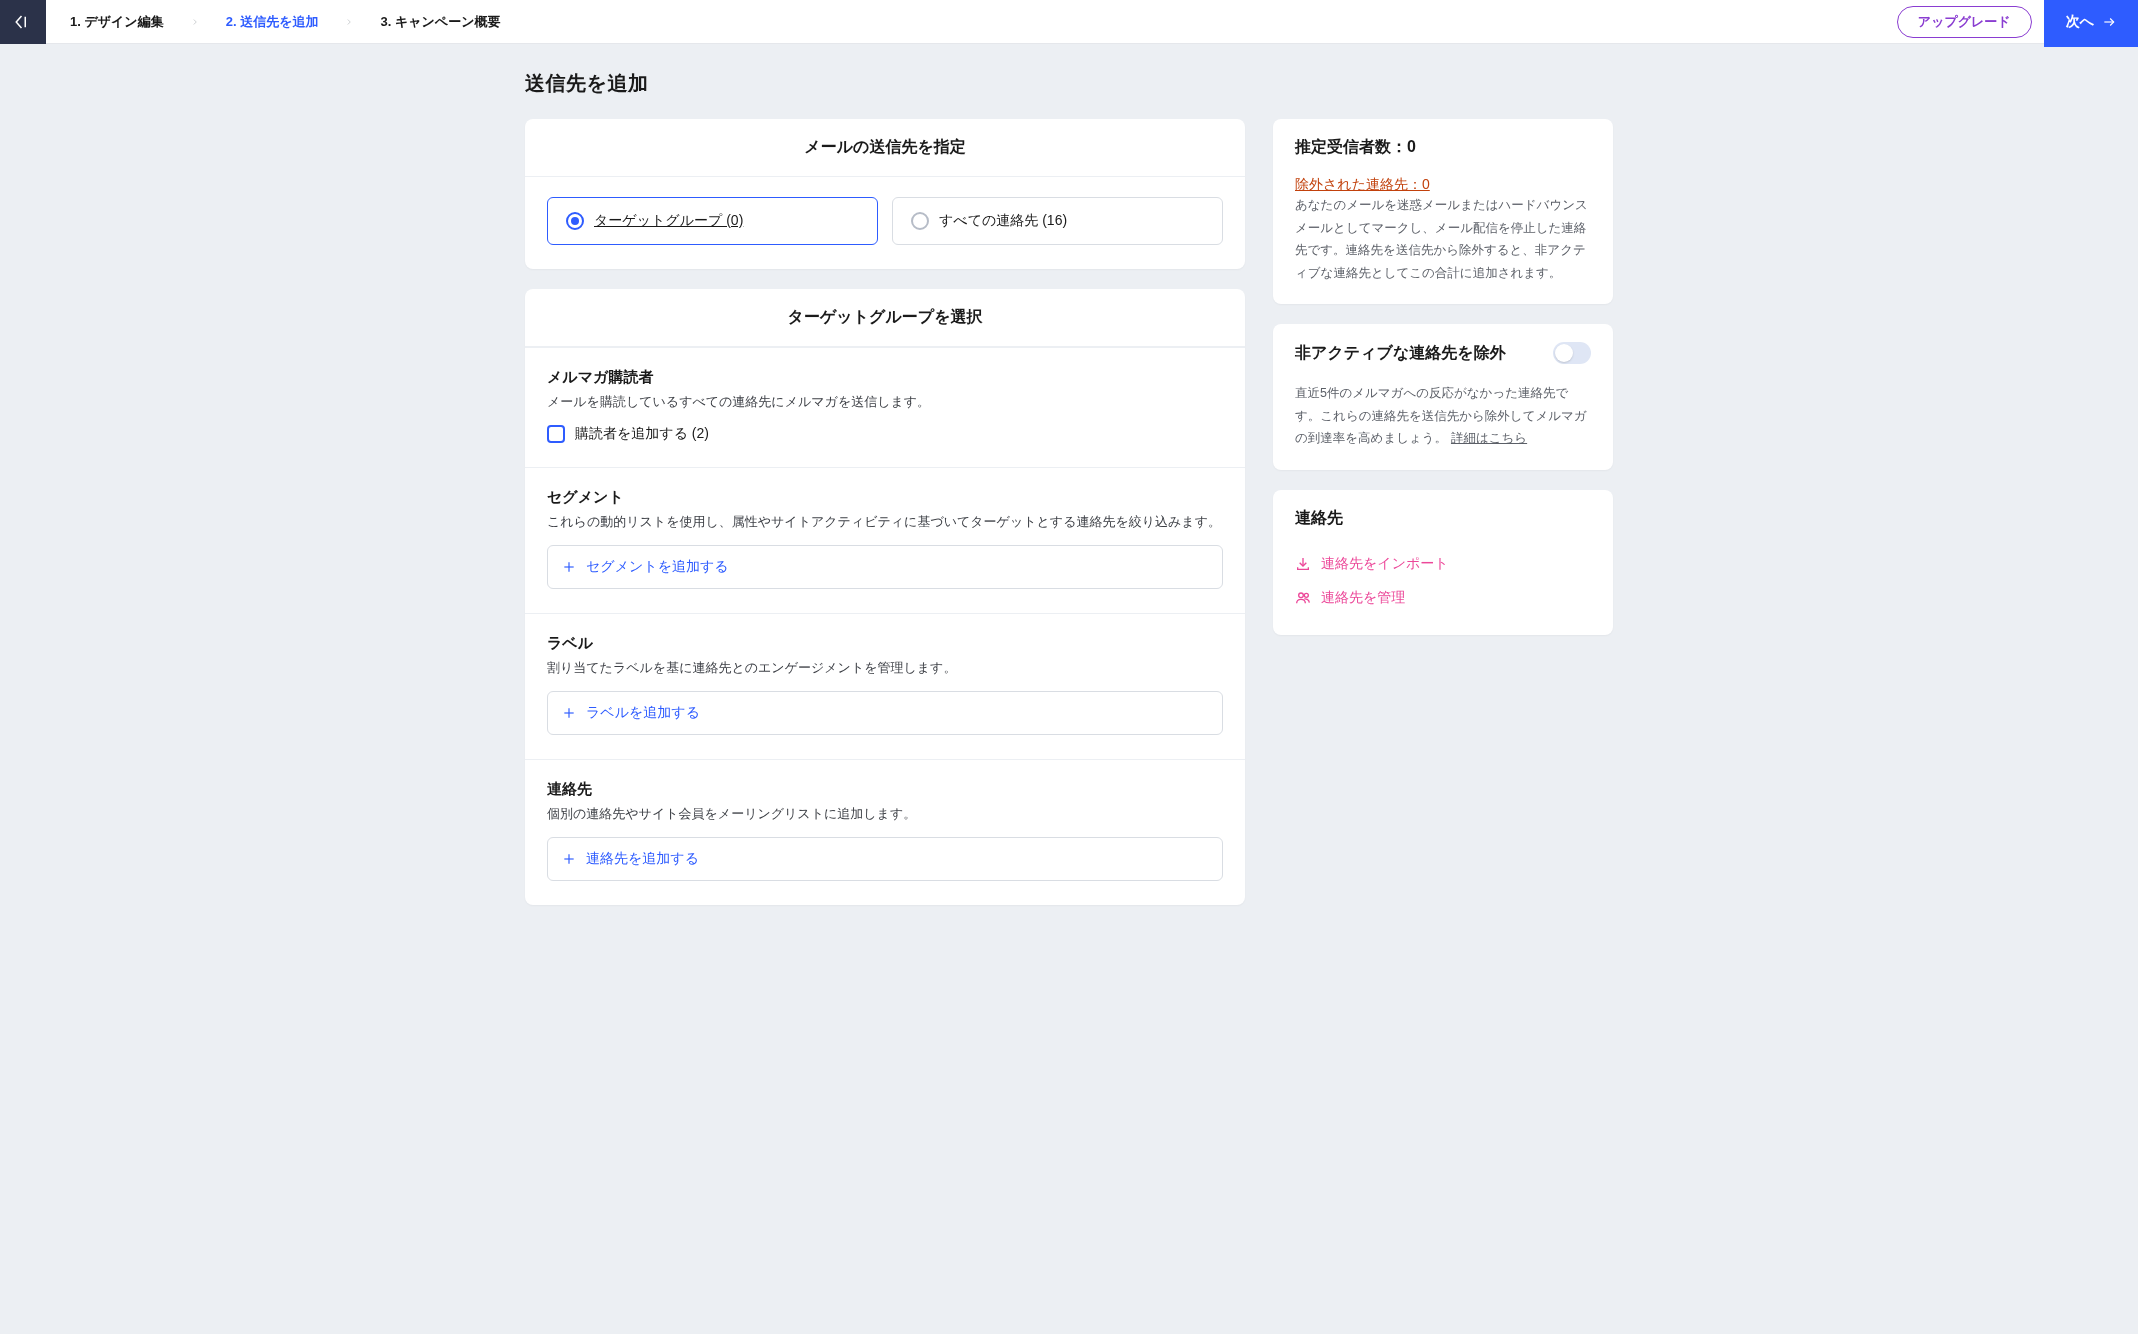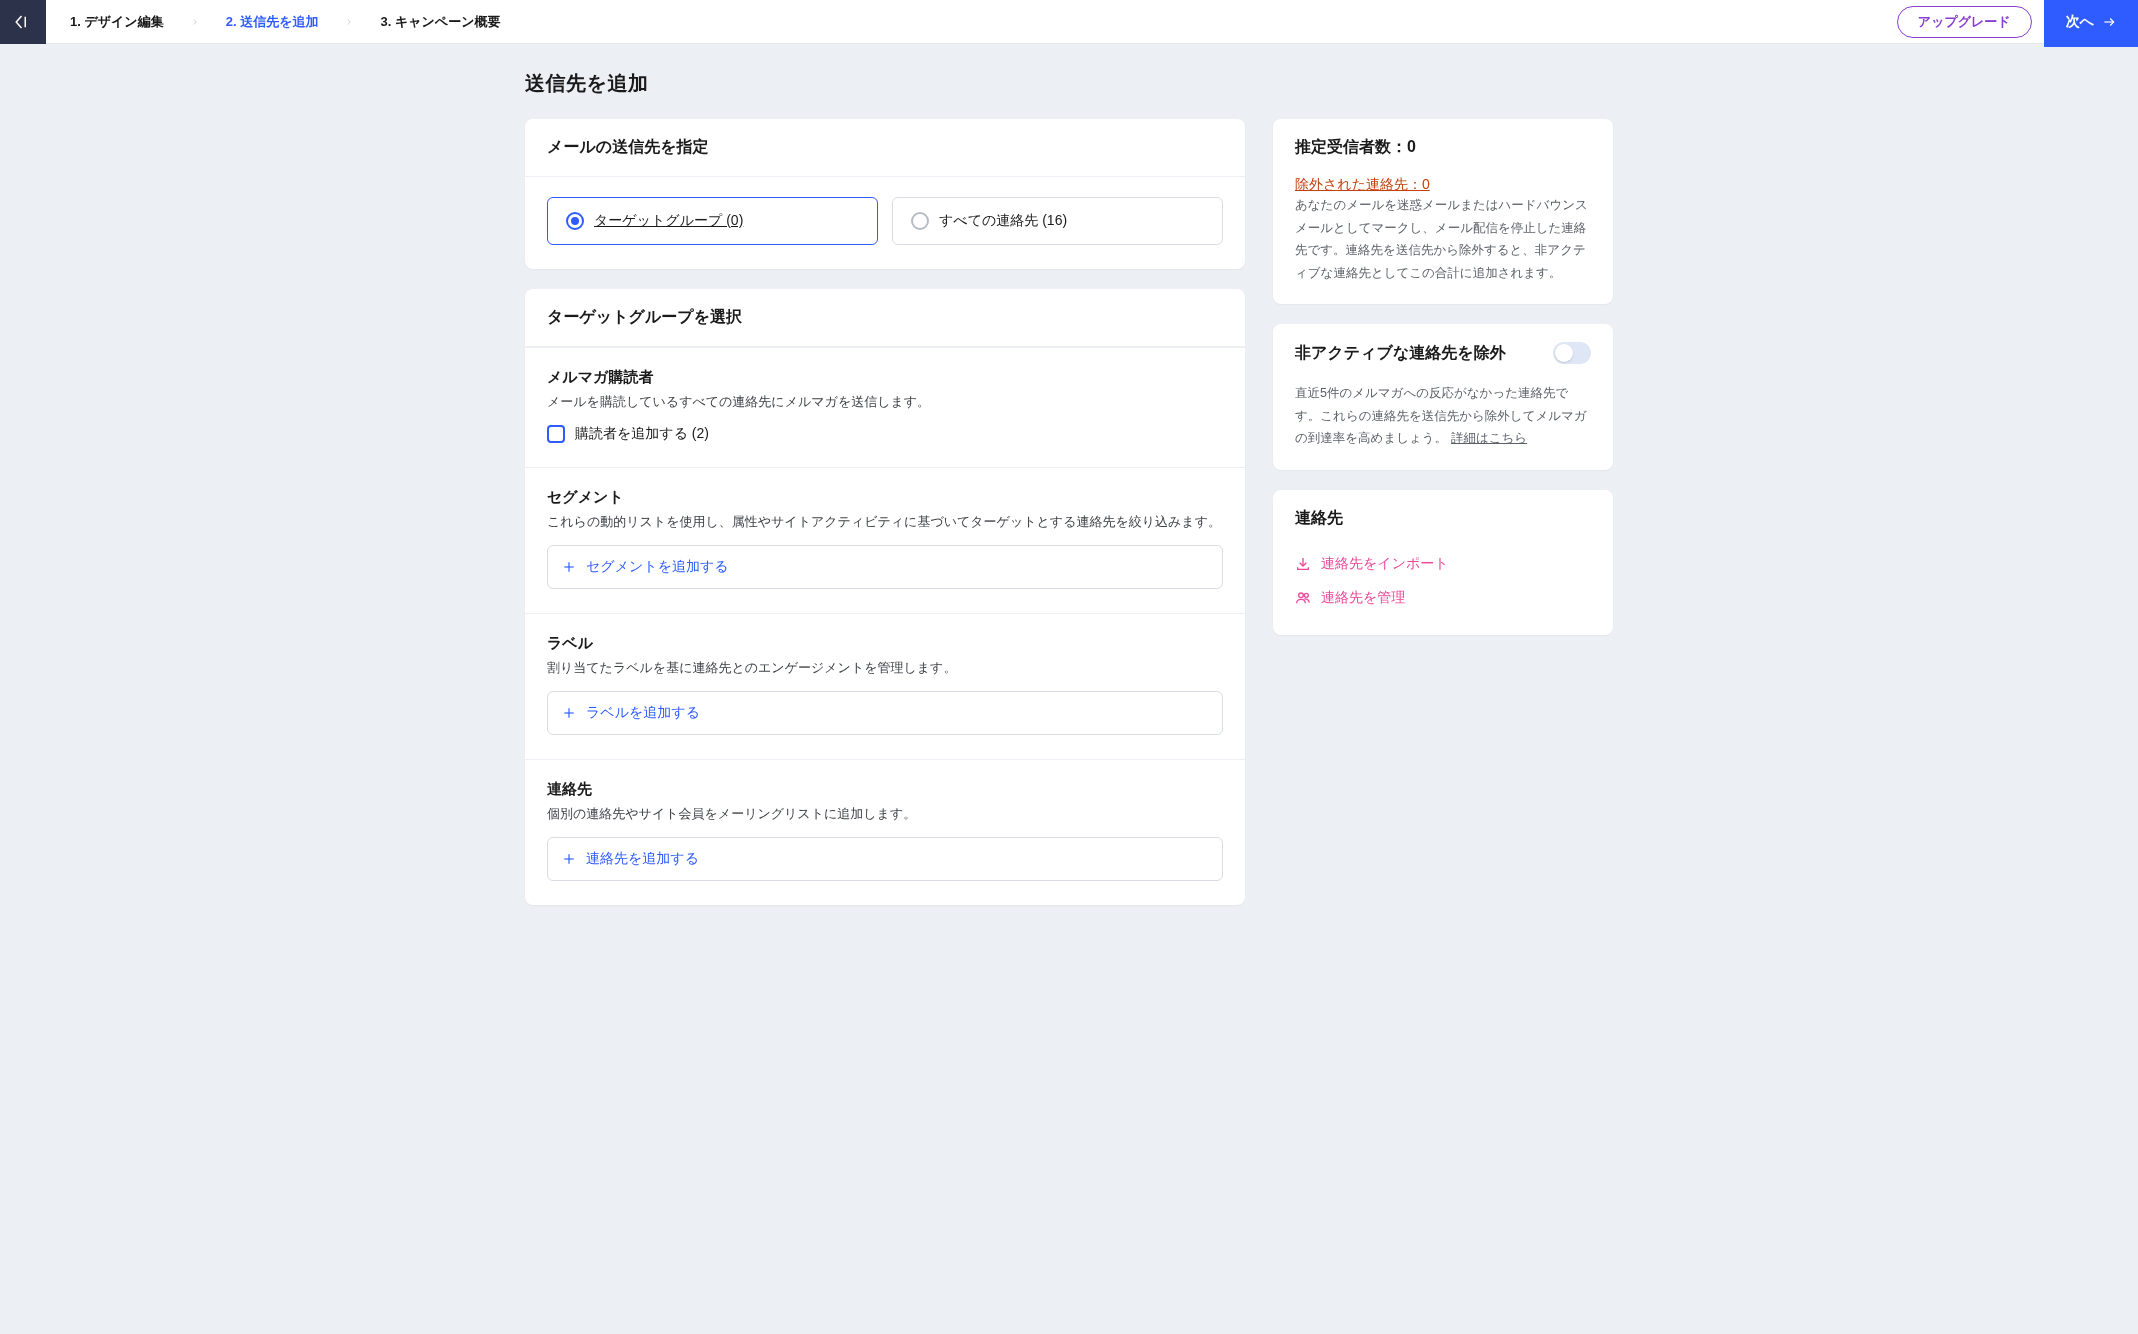--- a/index.html
+++ b/index.html
@@ -92,20 +92,21 @@
   .card {
     background: #fff;
     border-radius: 8px;
     box-shadow: 0 1px 2px rgba(0,0,0,0.04);
   }
   .card-header {
     padding: 18px 22px;
     font-size: 16px;
     font-weight: 700;
     border-bottom: 1px solid #eceff3;
+    text-align: center;
   }
   .card-body { padding: 20px 22px 24px; }
   .radio-row {
     display: flex;
     gap: 14px;
   }
   .radio-option {
     flex: 1;
     display: flex;
     align-items: center;

